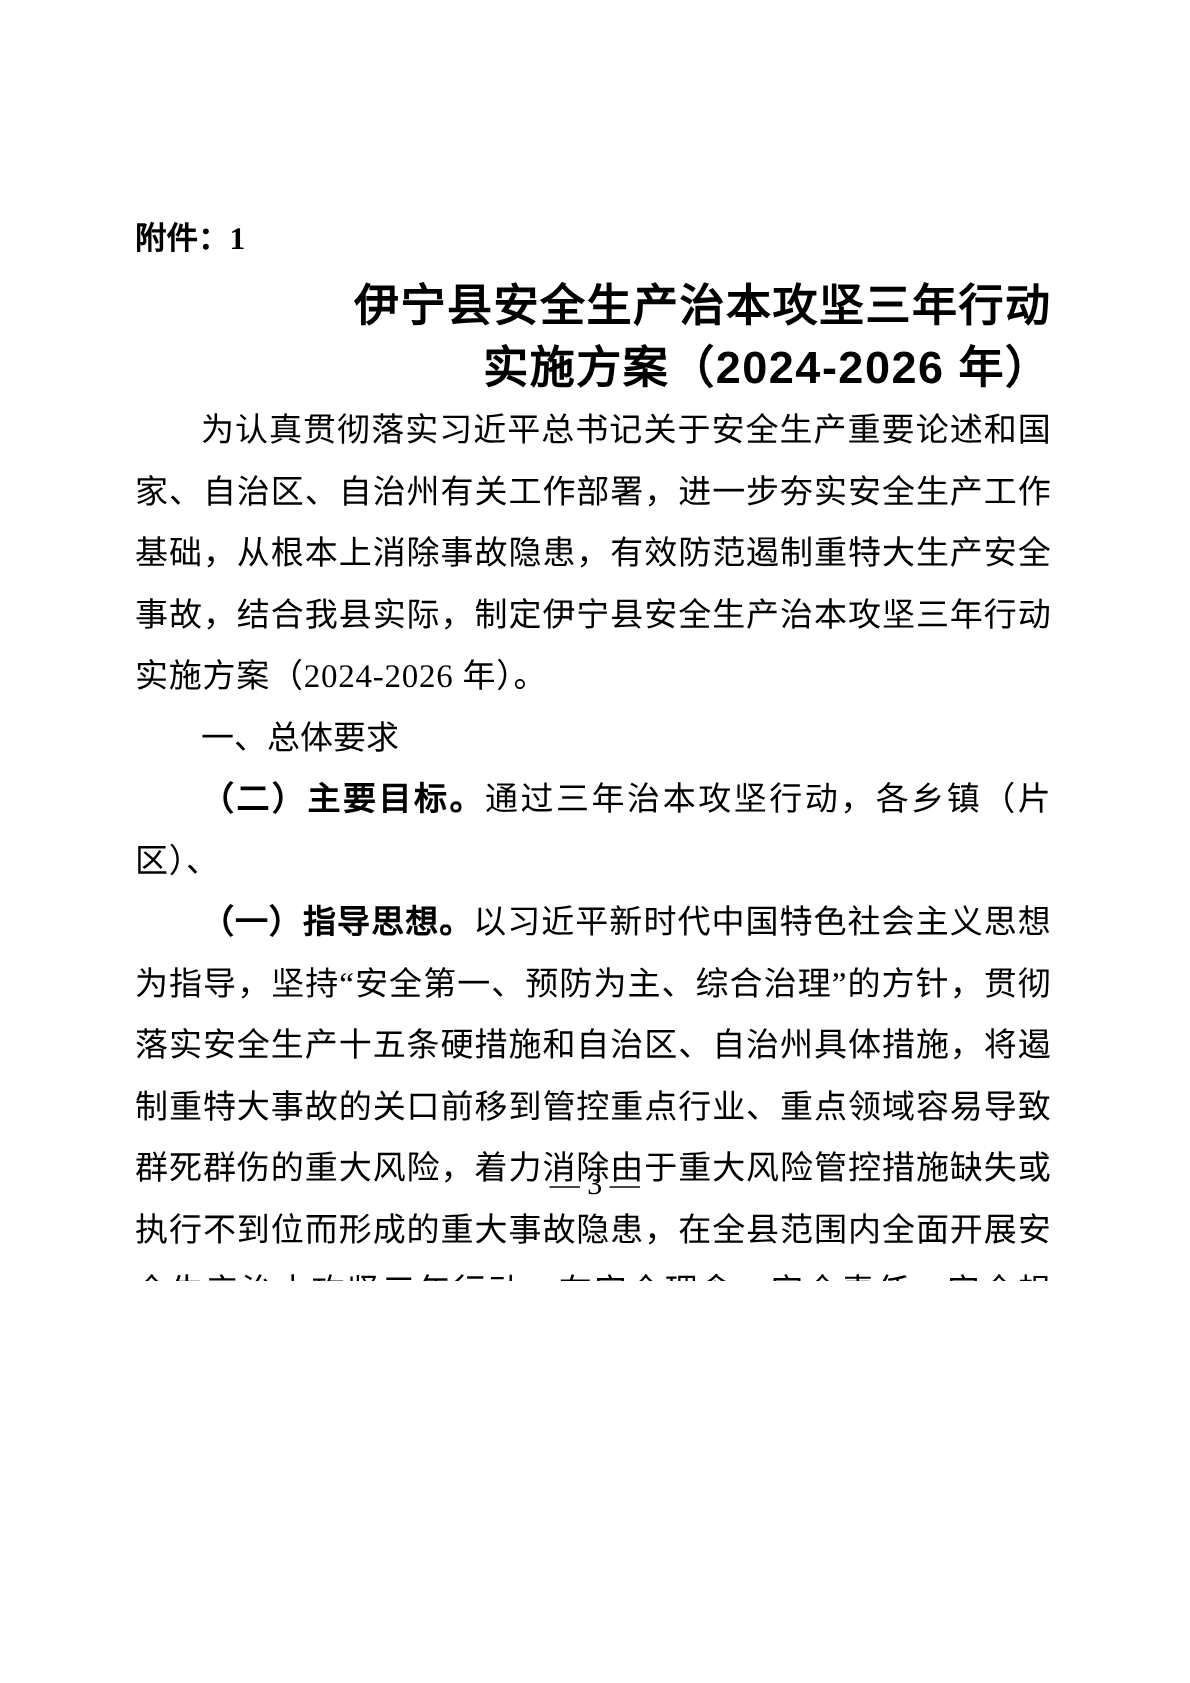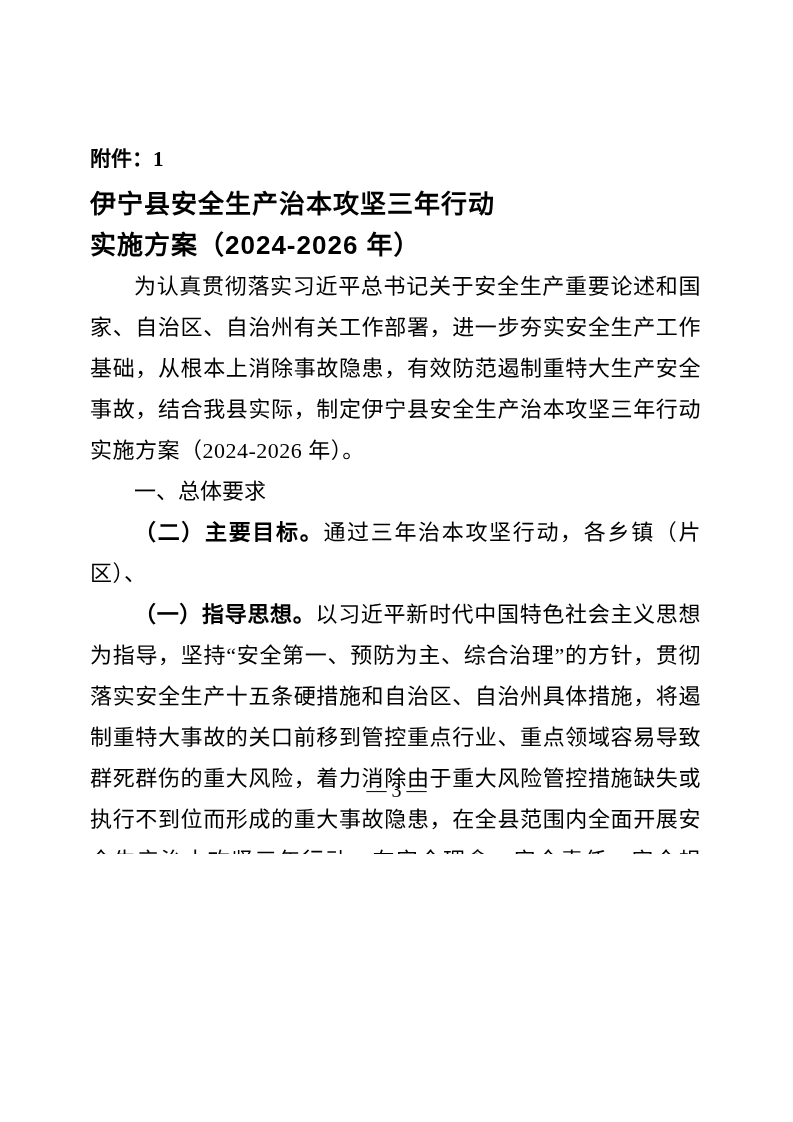--- a/index.html
+++ b/index.html
@@ -18,24 +18,24 @@
     color: #000000;
   }
   .attachment {
     font-family: "Liberation Serif", serif;
     font-weight: bold;
     font-size: 21px;
     line-height: 26px;
   }
   .title {
     margin: 12px 0 0 0;
-    text-align: left;
+    text-align: right;
     font-family: "Liberation Sans", sans-serif;
     font-weight: bold;
-    font-size: 26px;
+    font-size: 30px;
     line-height: 41px;
     letter-spacing: 1px;
   }
   .content {
   }
   .para {
     margin: 0;
     font-family: "Liberation Serif", serif;
     font-size: 22px;
     line-height: 41px;

